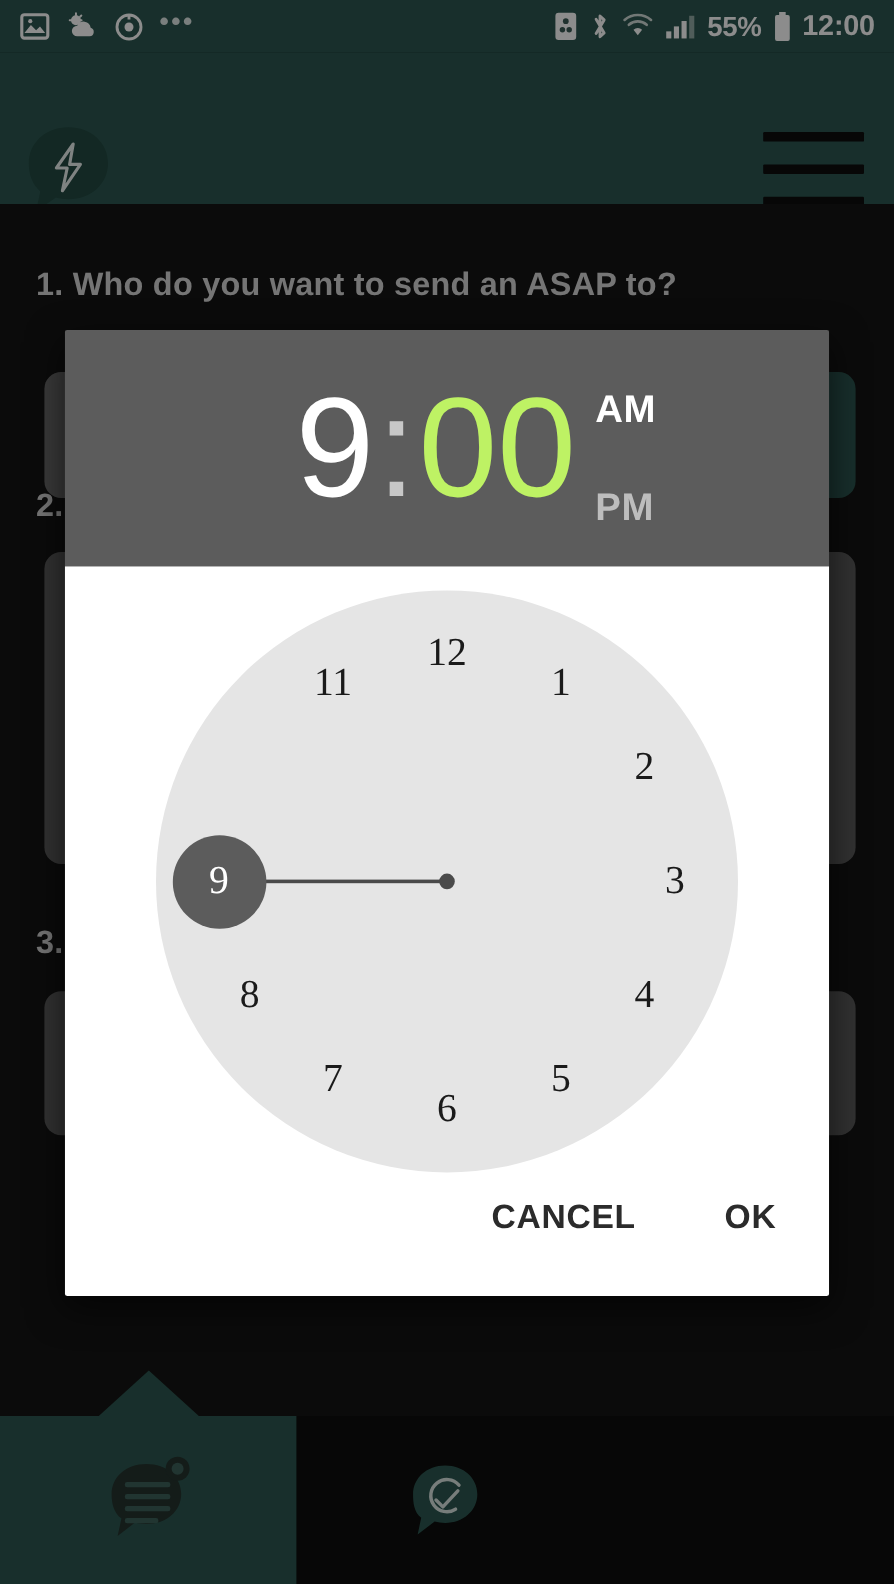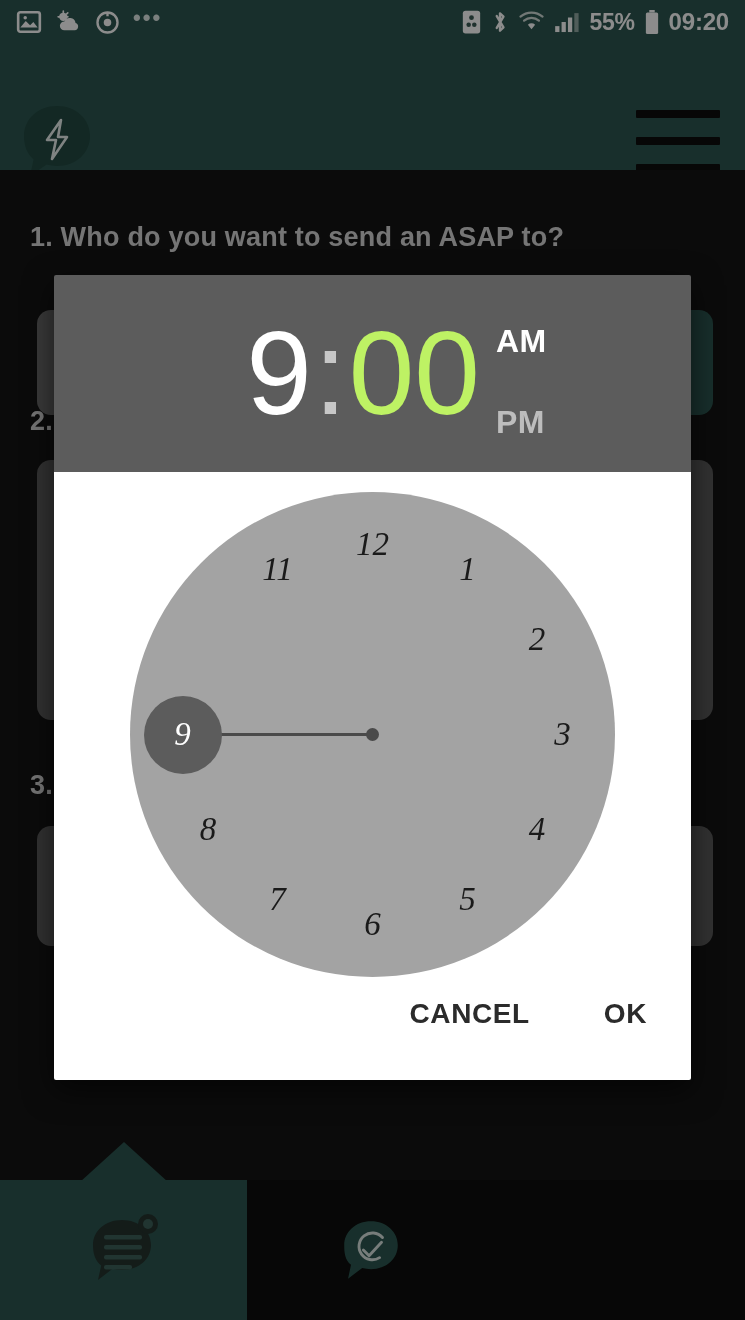--- a/index.html
+++ b/index.html
@@ -154,22 +154,21 @@
   .dlg-body {
     background: #ffffff;
     height: 608px;
     position: relative;
   }
   .clockface {
     position: absolute;
     left: 76px; top: 20px;
     width: 485px; height: 485px;
     border-radius: 50%;
-    background: #a3a3a3;
-    font-style: italic;
+    background: #e5e5e5;
   }
   .hour {
     position: absolute;
     width: 64px; height: 64px;
     margin-left: -32px; margin-top: -32px;
     display: flex; align-items: center; justify-content: center;
     font-size: 33px; color: #1a1a1a;
     font-family: "Liberation Serif", serif;
     font-weight: 400;
   }
@@ -249,21 +248,21 @@
         <rect x="1" y="13.5" width="3.6" height="5" fill="#fff"></rect>
         <rect x="6.4" y="10" width="3.6" height="8.5" fill="#fff"></rect>
         <rect x="11.8" y="6.2" width="3.6" height="12.3" fill="#fff"></rect>
         <rect x="17.2" y="2.5" width="3.6" height="16" fill="#93a9a4"></rect>
       </svg>
       <span class="sb-pct">55%</span>
       <svg class="sb-ico" width="16" height="25" viewBox="0 0 12 22">
         <rect x="3.6" y="0" width="4.8" height="2.2" fill="#fff"></rect>
         <rect x="0.6" y="2.2" width="10.8" height="19" rx="1.4" fill="#fff"></rect>
       </svg>
-      <span class="sb-clock">09:20</span>
+      <span class="sb-clock">12:00</span>
     </div>
   </div>
 
   <div class="appbar">
     <svg class="logo" viewBox="0 0 78 78">
       <path d="M39 4c19 0 33 13 33 30 0 17-14 30-33 30-3.7 0-7.2-.5-10.4-1.4L12 74l3.6-16.5C9.5 52 6 44.5 6 34 6 17 20 4 39 4z" fill="#234942"></path>
       <path d="M43 18l-14 20h9l-4 19 15-22h-9z" fill="none" stroke="#e8efed" stroke-width="2.6" stroke-linejoin="round"></path>
     </svg>
     <div class="hamburger">
       <i></i>

